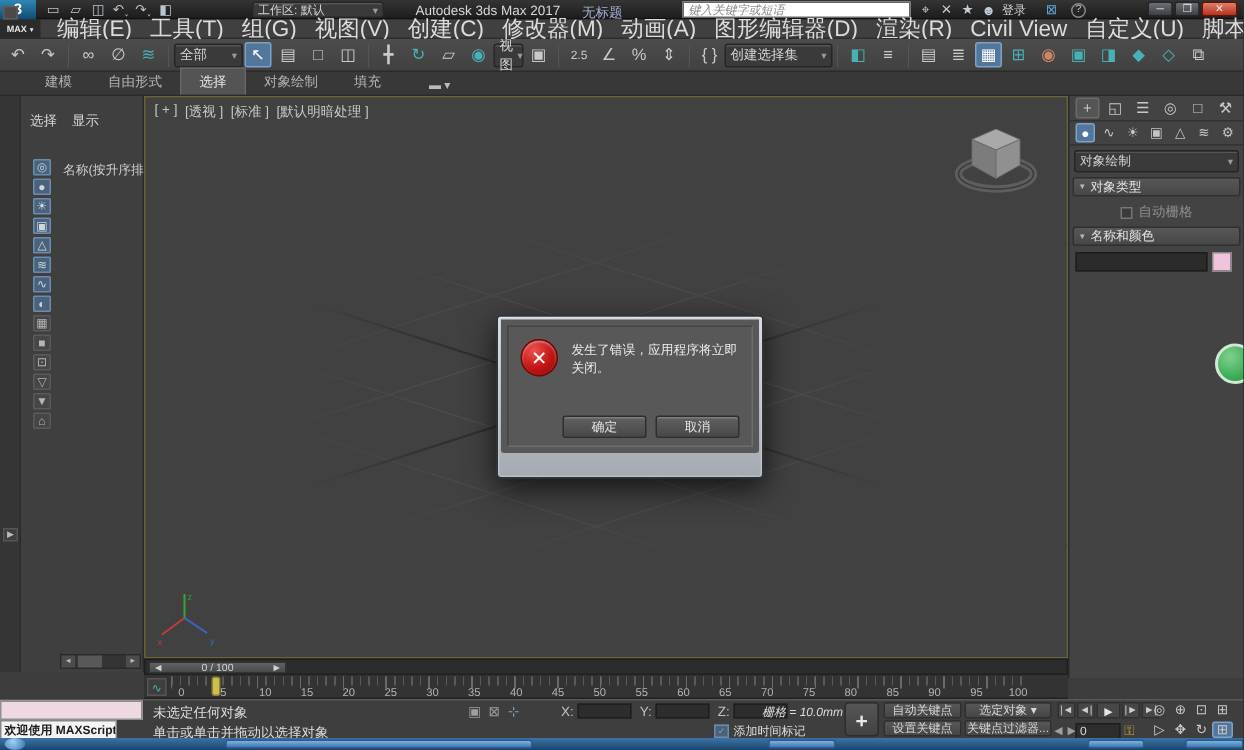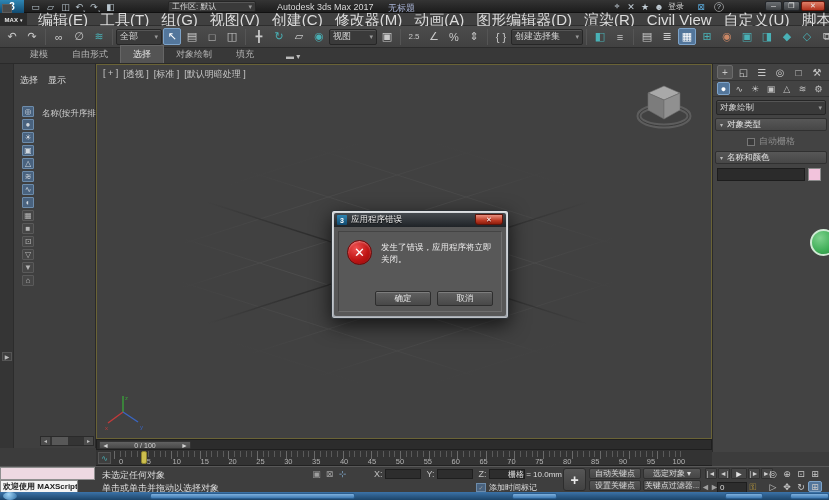--- a/index.html
+++ b/index.html
@@ -225,20 +225,21 @@
     <span class="ic">↶˯</span>
     <span class="ic">↷˯</span>
     <span class="ic">◧</span>
   </div>
   <div class="ab workspace dd">
     <span>工作区: 默认</span>
       <span class="car">▾</span>
   </div>
   <div class="ab apptitle">Autodesk 3ds Max 2017</div>
   <div class="ab doctitle">无标题</div>
+  <input class="ab search" placeholder="键入关键字或短语" style="">
   <div class="ab row" style="left:610px; top:1px; height:11px;">
     <span class="tb-ic">⌖</span>
     <span class="tb-ic">✕</span>
     <span class="tb-ic">★</span>
     <span class="tb-ic">☻</span>
     <span class="signin">登录</span>
     <span class="tb-ic" style="margin-left:10px;color:#5aa7d6;">⊠</span>
     <span class="tb-ic" style="border:1px solid #888;border-radius:50%;width:10px;height:10px;margin-left:6px;font-size:7px;">?</span>
   </div>
   <div class="ab winbtns">
@@ -283,21 +284,21 @@
     </div>
     <span class="ic hl">↖</span>
     <span class="ic">▤</span>
     <span class="ic">□</span>
     <span class="ic">◫</span>
     <span class="sep"></span>
     <span class="ic">╋</span>
     <span class="ic teal">↻</span>
     <span class="ic">▱</span>
     <span class="ic teal">◉</span>
-    <div class="dd" style="width:48px;">
+    <div class="dd" style="width:20px;">
       <span>视图</span>
         <span class="car">▾</span>
     </div>
     <span class="ic">▣</span>
     <span class="sep"></span>
     <span class="ic" style="font-size:8px;">2.5</span>
     <span class="ic">∠</span>
     <span class="ic">%</span>
     <span class="ic">⇕</span>
     <span class="sep"></span>
@@ -404,25 +405,20 @@
       <line x1="20" y1="20" x2="20" y2="4" stroke="#3aa03a" stroke-width="1.4"></line>
       <line x1="20" y1="20" x2="5" y2="31" stroke="#c23a3a" stroke-width="1.4"></line>
       <line x1="20" y1="20" x2="35" y2="30" stroke="#3a66c2" stroke-width="1.4"></line>
       <text x="22" y="8" fill="#3aa03a" font-size="6">z</text>
       <text x="2" y="38" fill="#c23a3a" font-size="6">x</text>
       <text x="37" y="37" fill="#3a66c2" font-size="6">y</text>
     </svg>
   </div>
 
   <div class="ab dialog">
-    <div class="dlg-title">
-      <span class="dlg-ic">3</span>
-      <span class="dlg-title-text">应用程序错误</span>
-      <span class="dlg-close">✕</span>
-    </div>
     <div class="dlg-body">
       <div class="dlg-inner">
         <div class="dlg-msgrow">
           <span class="err-ic">✕</span>
           <div class="dlg-msg">
             <div>发生了错误，应用程序将立即关闭。</div>
           </div>
         </div>
         <div class="dlg-btns">
           <span class="dlg-btn">确定</span>
@@ -524,21 +520,21 @@
       <span class="sb-ic" style="color:#7ea6c8;">⊹</span>
     </div>
     <div class="ab row" style="left:374px; top:2px;">
       <span class="coordlbl">X:</span>
       <span class="coordfield"></span>
       <span class="coordlbl" style="margin-left:6px;">Y:</span>
       <span class="coordfield"></span>
       <span class="coordlbl" style="margin-left:6px;">Z:</span>
       <span class="coordfield"></span>
     </div>
-    <div class="ab st-text" style="left:508px; top:2px; font-size:8px;">栅格 = 10.0mm</div>
+    <div class="ab st-text" style="left:508px; top:2px; font-size:8px;font-style:italic;">栅格 = 10.0mm</div>
     <div class="ab row" style="left:476px; top:15px;">
       <span class="sb-ic" style="border:1px solid #6d8cab; background:#49627e; width:10px; height:9px; font-size:6px;">✓</span>
       <span class="st-text" style="margin-left:3px; font-size:8px;">添加时间标记</span>
     </div>
 
     <div class="ab bigkey">+</div>
 
     <div class="ab" style="left:589px; top:1px; display:flex; flex-direction:column; gap:1px;">
       <span class="sb-btn" style="width:52px;">自动关键点</span>
       <span class="sb-btn" style="width:52px;">设置关键点</span>

